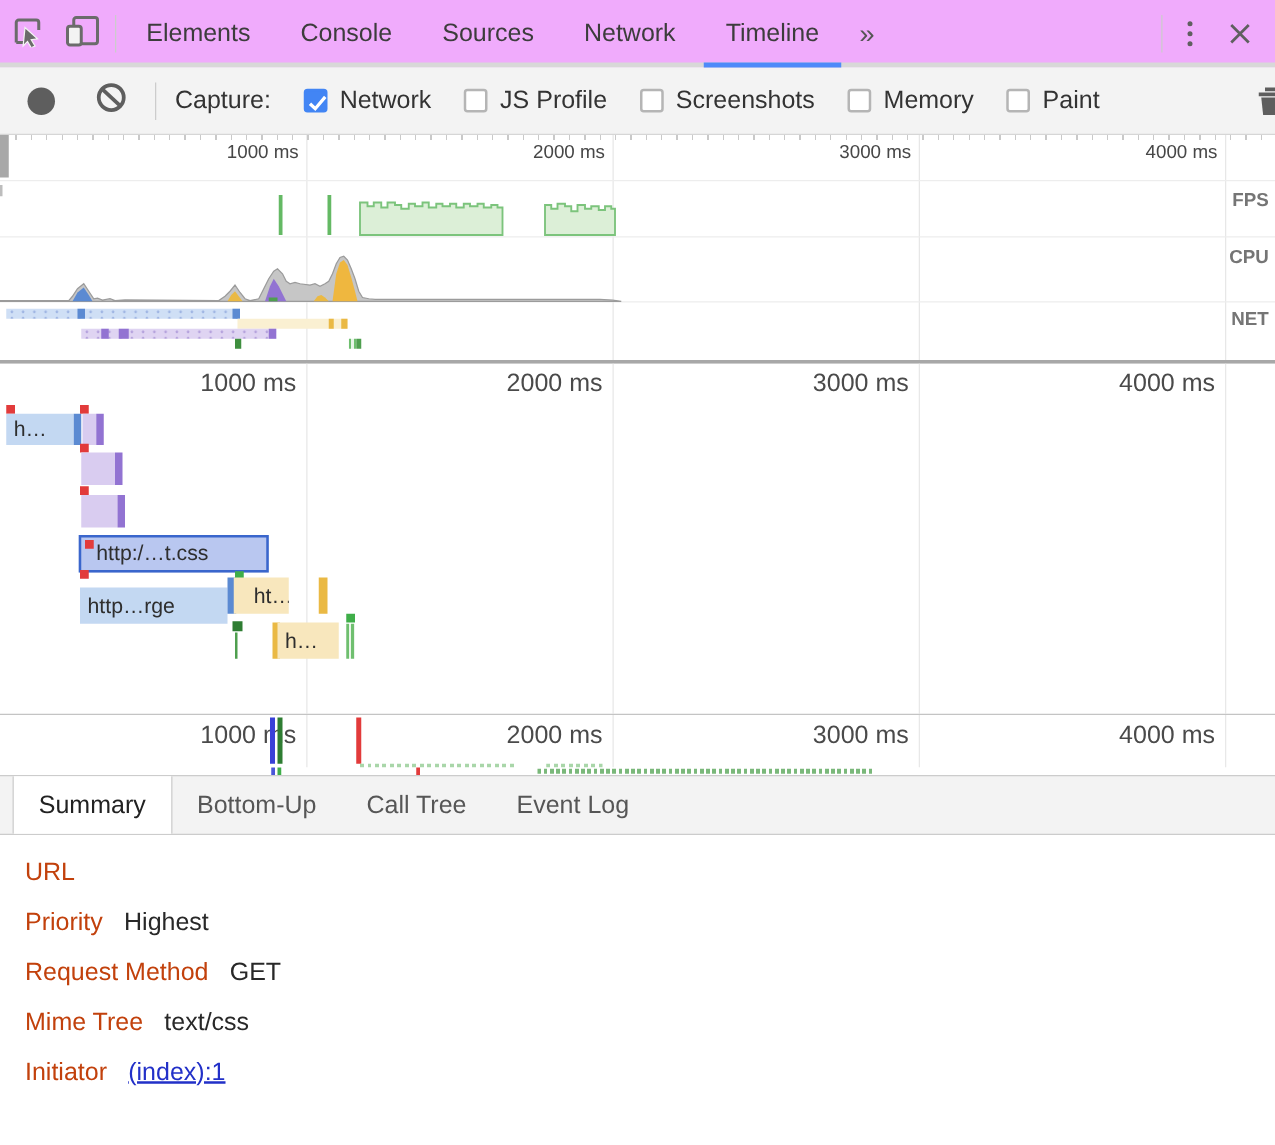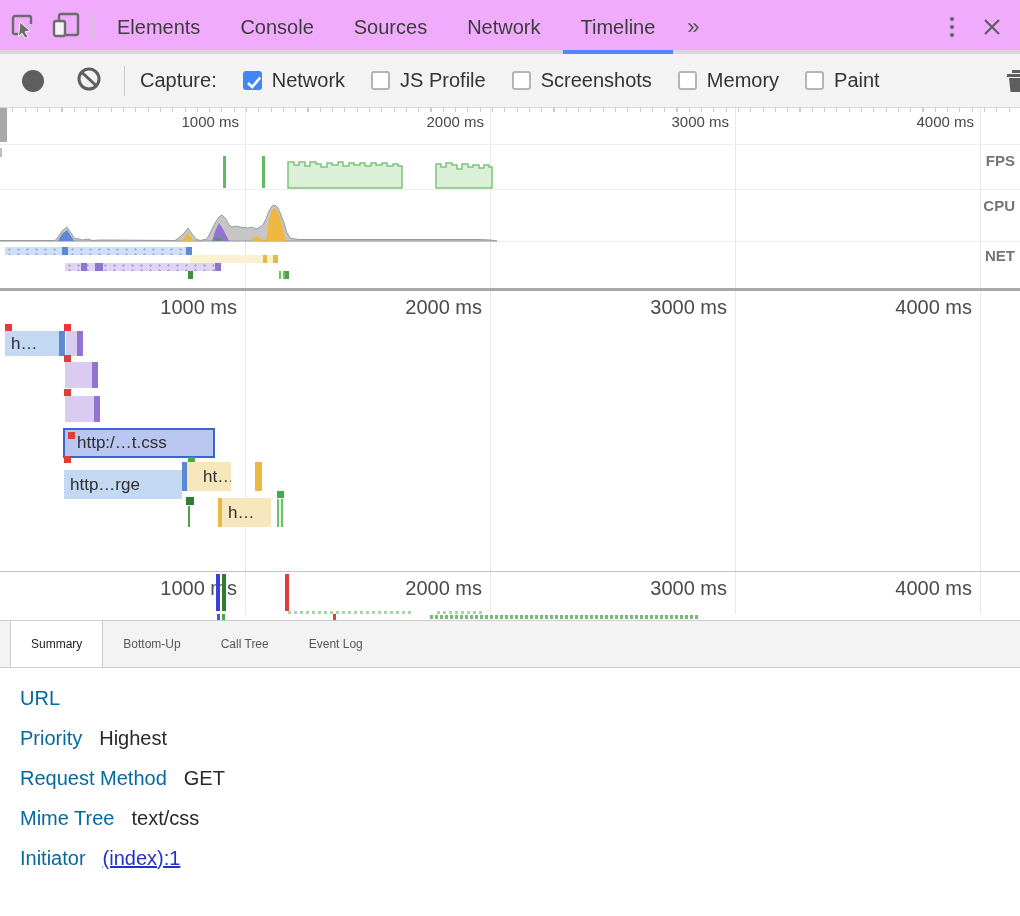--- a/index.html
+++ b/index.html
@@ -75,27 +75,27 @@
   .bruler { position:relative; height:43px; border-top:1px solid #c4c4c4; background:#fff; }
   .marker { position:absolute; top:2px; width:4px; height:37px; }
   .dash-green { position:absolute; bottom:0; height:3px;
     background:repeating-linear-gradient(90deg,#a9d6a9 0 3px,transparent 3px 6px); }
   .speckstrip { position:relative; height:6px; background:#fff; }
   .speck { position:absolute; top:0; width:4px; height:6px; }
   .speck-dash { position:absolute; top:1px; height:4px;
     background:repeating-linear-gradient(90deg,#7ab87a 0 3px,transparent 3px 5px); }
   
   .tabbar2 { height:48px; background:#f3f3f3; border-top:1px solid #ccc; border-bottom:1px solid #ccc;
-    display:flex; align-items:stretch; font-size:12px; color:#565656; }
+    display:flex; align-items:stretch; font-size:20px; color:#565656; }
   .stab { display:flex; align-items:center; padding:0 20px; }
   .stab.active { background:#fff; border-left:1px solid #c9c9c9; border-right:1px solid #c9c9c9; margin-left:10px; color:#222; }
   
   .details { padding:10px 0 0 20px; }
   .drow { height:40px; display:flex; align-items:center; font-size:20px; }
-  .dlbl { color:#0369a1; margin-right:17px; }
+  .dlbl { color:#c2410c; margin-right:17px; }
   .dlbl-wide { margin-right:32px; }
   .dval { color:#282828; }
   .dlink { color:#2230c8; text-decoration:underline; }
 </style>
 </head>
 <body>
 
 <div class="app">
 
   <div class="tabbar">

